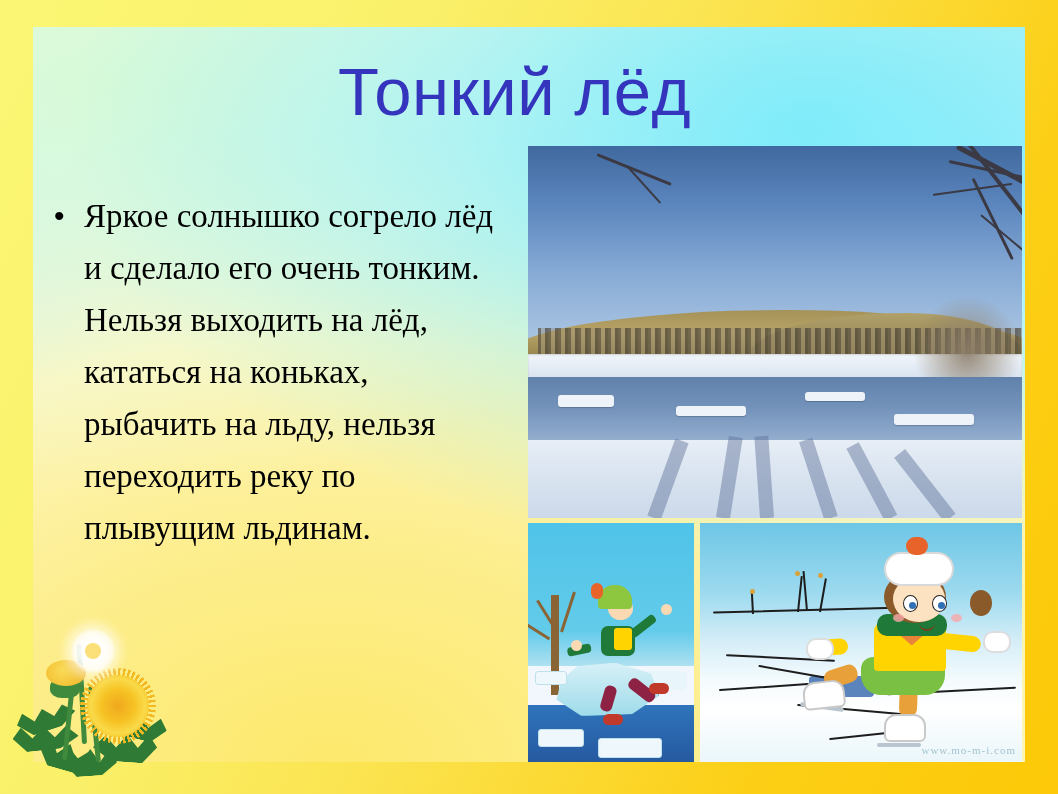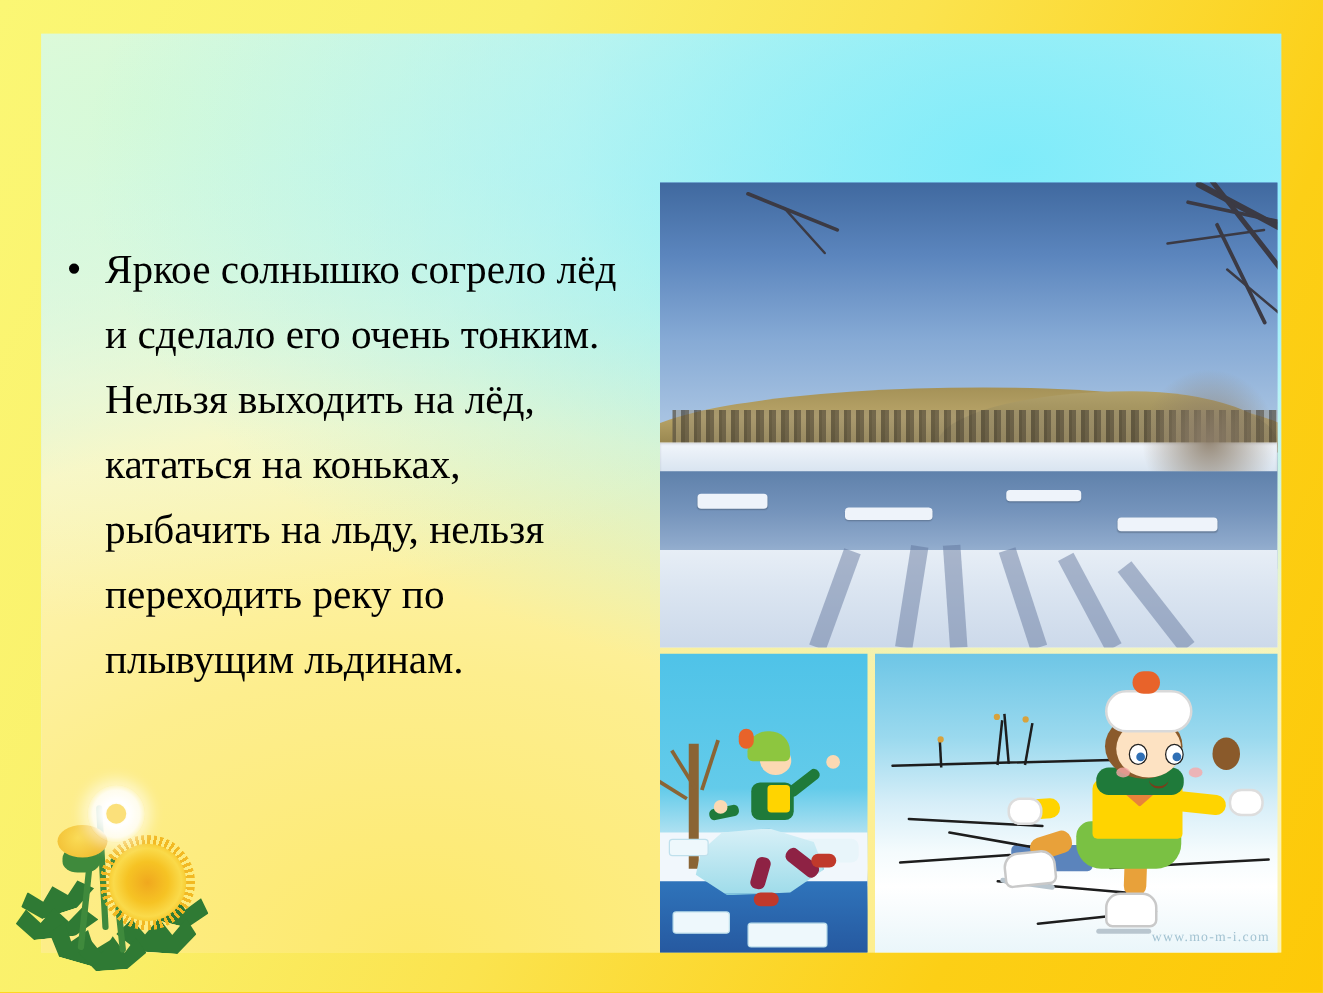--- a/index.html
+++ b/index.html
@@ -177,20 +177,21 @@
   #dandelion .puffcore{position:absolute;width:16px;height:16px;border-radius:50%;background:#fbe07a;}
 </style>
 </head>
 <body>
 
 <div id="slide">
   <div class="border-top-left"></div>
 
   <div id="panel"></div>
 
+  <div id="title">Тонкий лёд</div>
 
   <div id="bullet-list">
     <div class="bullet-row">
       <div class="bullet-dot">•</div>
       <div class="bullet-text">Яркое солнышко согрело лёд и сделало его очень тонким. Нельзя выходить на лёд, кататься на коньках, рыбачить на льду, нельзя переходить реку по плывущим льдинам.</div>
     </div>
   </div>
 
   <div id="photo-river">
     <div class="sky"></div>

